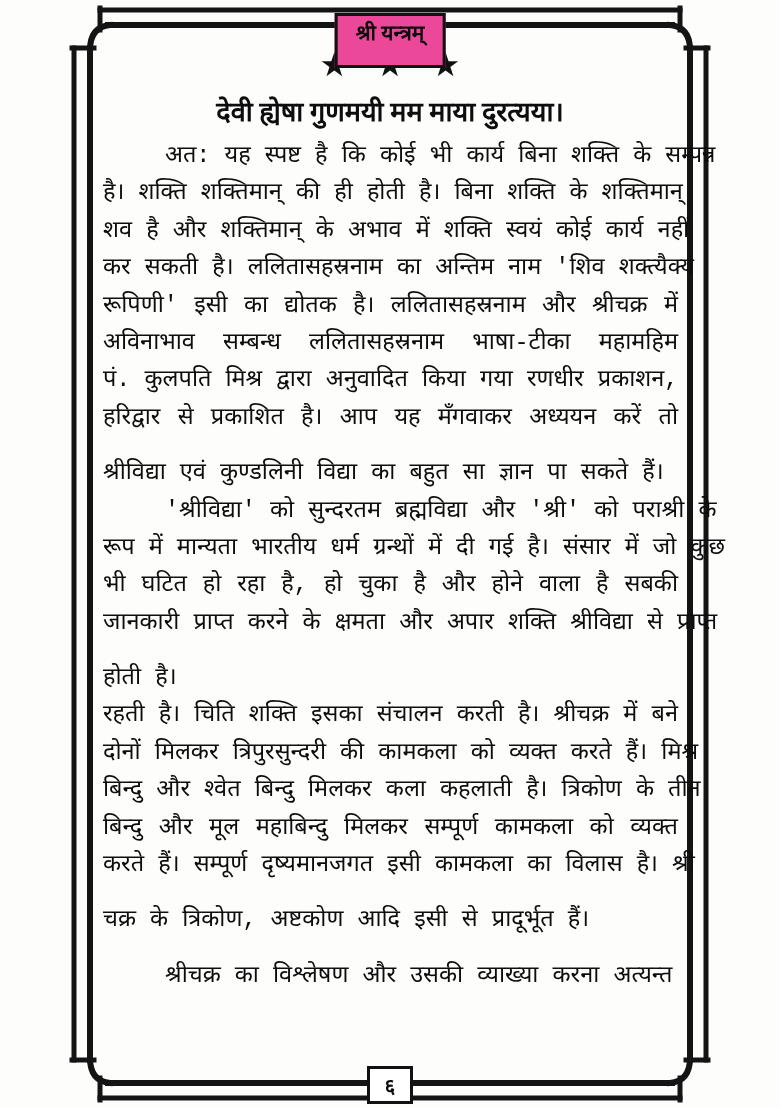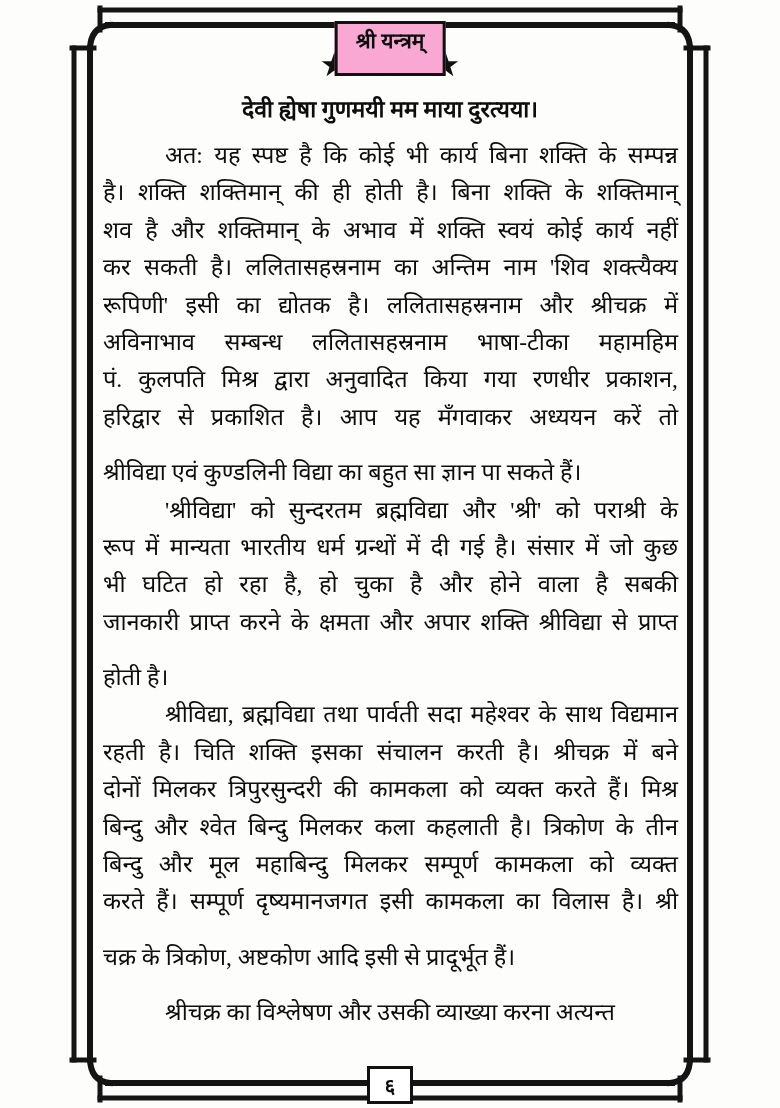--- a/index.html
+++ b/index.html
@@ -3,42 +3,42 @@
 <meta charset="utf-8">
 <style>
   html,body{margin:0;padding:0;}
   body{
     width:780px;height:1108px;position:relative;overflow:hidden;
     background:#fdfdfc;color:#0d0d0d;
     font-family:"Liberation Serif","DejaVu Serif",serif;
   }
   .frame-svg{position:absolute;left:0;top:0;width:780px;height:1108px;pointer-events:none;}
   .title-box{
-    position:absolute;top:21px;left:50%;transform:translateX(-50%);
-    background:#f9a8d4;border:3px solid #111;
+    position:absolute;top:13px;left:50%;transform:translateX(-50%);
+    background:#ec4899;border:3px solid #111;
     padding:2px 18px 19px 18px;z-index:3;
   }
   .title-box span{font-size:21px;font-weight:700;white-space:nowrap;}
   .stars-row{
     position:absolute;top:46px;left:102px;width:576px;
     display:flex;justify-content:center;gap:26px;z-index:2;
   }
   .stars-row .star{font-size:33px;line-height:38px;color:#111;
     font-family:"DejaVu Sans",sans-serif;}
   .verse-heading{
     position:absolute;top:92px;left:102px;width:576px;
-    text-align:center;font-size:23px;font-weight:700;z-index:2;white-space:nowrap;
+    text-align:center;font-size:27px;font-weight:700;z-index:2;white-space:nowrap;
   }
   .body-text{
     position:absolute;top:137px;left:103px;width:575px;z-index:2;
     font-size:23.5px;
   }
   .line{
     height:37.4px;line-height:37.4px;white-space:nowrap;
-    text-align:justify;text-align-last:justify;
+    text-align:justify;text-align-last:justify;font-family:Liberation Mono, monospace;
   }
   .line.indent{padding-left:62px;}
   .line.plain{text-align-last:left;margin-top:18px;}
   .page-number-box{
     position:absolute;left:50%;transform:translateX(-50%);top:1066px;
     background:#ffffff;border:3px solid #111;
     min-width:40px;height:32px;z-index:3;
     display:flex;align-items:center;justify-content:center;
   }
   .page-number-box span{font-size:20px;font-weight:700;}
@@ -97,21 +97,20 @@
     <div class="line">रूपिणी' इसी का द्योतक है। ललितासहस्रनाम और श्रीचक्र में</div>
     <div class="line">अविनाभाव सम्बन्ध ललितासहस्रनाम भाषा-टीका महामहिम</div>
     <div class="line">पं. कुलपति मिश्र द्वारा अनुवादित किया गया रणधीर प्रकाशन,</div>
     <div class="line">हरिद्वार से प्रकाशित है। आप यह मँगवाकर अध्ययन करें तो</div>
     <div class="line plain">श्रीविद्या एवं कुण्डलिनी विद्या का बहुत सा ज्ञान पा सकते हैं।</div>
     <div class="line indent">'श्रीविद्या' को सुन्दरतम ब्रह्मविद्या और 'श्री' को पराश्री के</div>
     <div class="line">रूप में मान्यता भारतीय धर्म ग्रन्थों में दी गई है। संसार में जो कुछ</div>
     <div class="line">भी घटित हो रहा है, हो चुका है और होने वाला है सबकी</div>
     <div class="line">जानकारी प्राप्त करने के क्षमता और अपार शक्ति श्रीविद्या से प्राप्त</div>
     <div class="line plain">होती है।</div>
-    <div class="line indent">श्रीविद्या, ब्रह्मविद्या तथा पार्वती सदा महेश्वर के साथ विद्यमान</div>
     <div class="line">रहती है। चिति शक्ति इसका संचालन करती है। श्रीचक्र में बने</div>
     <div class="line">दोनों मिलकर त्रिपुरसुन्दरी की कामकला को व्यक्त करते हैं। मिश्र</div>
     <div class="line">बिन्दु और श्वेत बिन्दु मिलकर कला कहलाती है। त्रिकोण के तीन</div>
     <div class="line">बिन्दु और मूल महाबिन्दु मिलकर सम्पूर्ण कामकला को व्यक्त</div>
     <div class="line">करते हैं। सम्पूर्ण दृष्यमानजगत इसी कामकला का विलास है। श्री</div>
     <div class="line plain">चक्र के त्रिकोण, अष्टकोण आदि इसी से प्रादूर्भूत हैं।</div>
     <div class="line indent plain">श्रीचक्र का विश्लेषण और उसकी व्याख्या करना अत्यन्त</div>
   </div>
 
 <div class="page-number-box">

